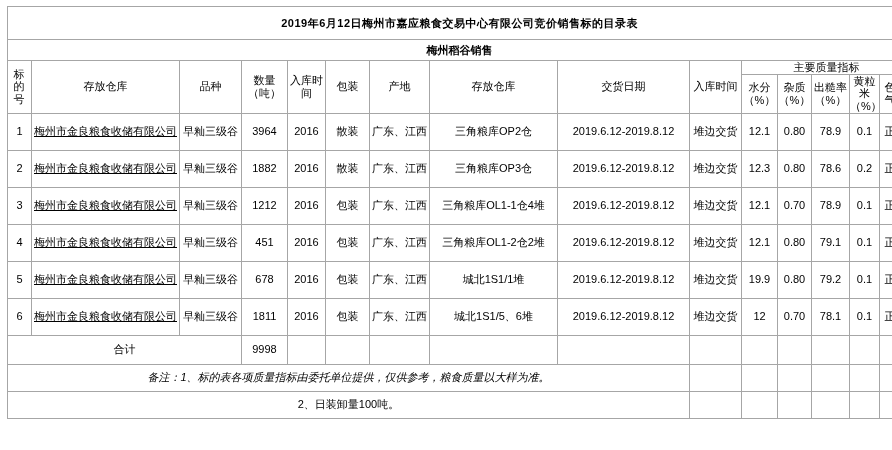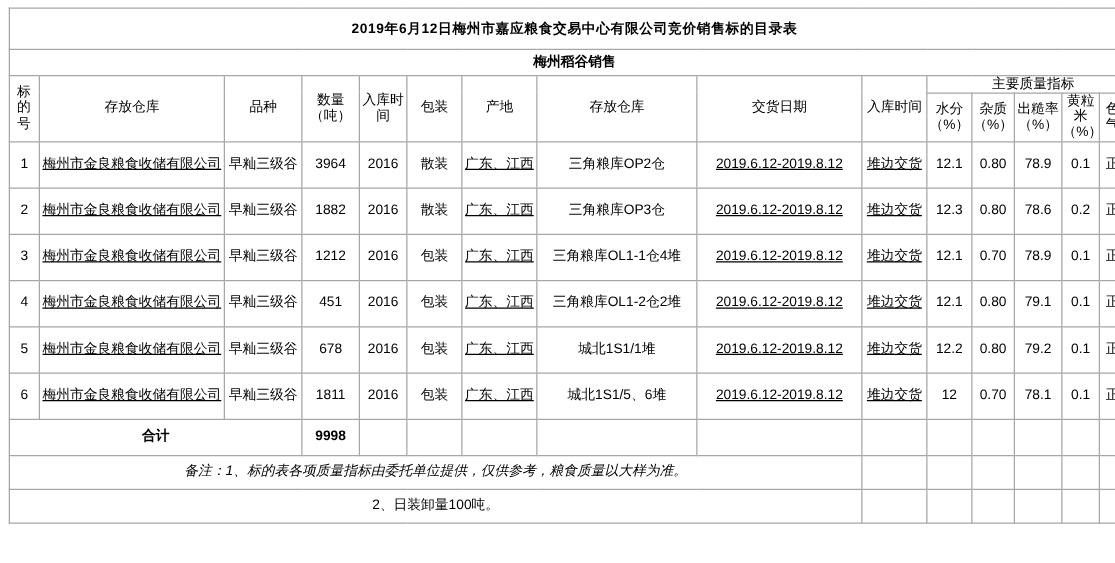--- a/index.html
+++ b/index.html
@@ -68,29 +68,27 @@
     height: 36px;
     font-size: 11px;
   }
   .unit-name {
     font-size: 11px;
     white-space: nowrap;
     text-decoration: underline;
   }
   .tiny {
     font-size: 10px;
-    text-decoration: underline;
   }
   .nowrap {
     white-space: nowrap;
   }
   .total-row td {
     height: 28px;
     font-size: 12px;
-    font-weight: bold;
   }
   .note-row td {
     height: 26px;
     text-align: left;
     font-size: 12px;
     padding-left: 6px;
     border: 1px solid #a6a6a6;
     font-style: italic;
   }
   .note-row2 td {
@@ -232,21 +230,21 @@
       <td class="row-cell">5</td>
       <td class="row-cell unit-name">梅州市金良粮食收储有限公司</td>
       <td class="row-cell nowrap">早籼三级谷</td>
       <td class="row-cell">678</td>
       <td class="row-cell">2016</td>
       <td class="row-cell">包装</td>
       <td class="row-cell tiny">广东、江西</td>
       <td class="row-cell">城北1S1/1堆</td>
       <td class="row-cell tiny">2019.6.12-2019.8.12</td>
       <td class="row-cell tiny">堆边交货</td>
-      <td class="row-cell">12.2</td>
+      <td class="row-cell">19.9</td>
       <td class="row-cell">0.80</td>
       <td class="row-cell">79.2</td>
       <td class="row-cell">0.1</td>
       <td class="row-cell">正常</td>
     </tr>
 
     <tr class="data-row">
       <td class="row-cell">6</td>
       <td class="row-cell unit-name">梅州市金良粮食收储有限公司</td>
       <td class="row-cell nowrap">早籼三级谷</td>

